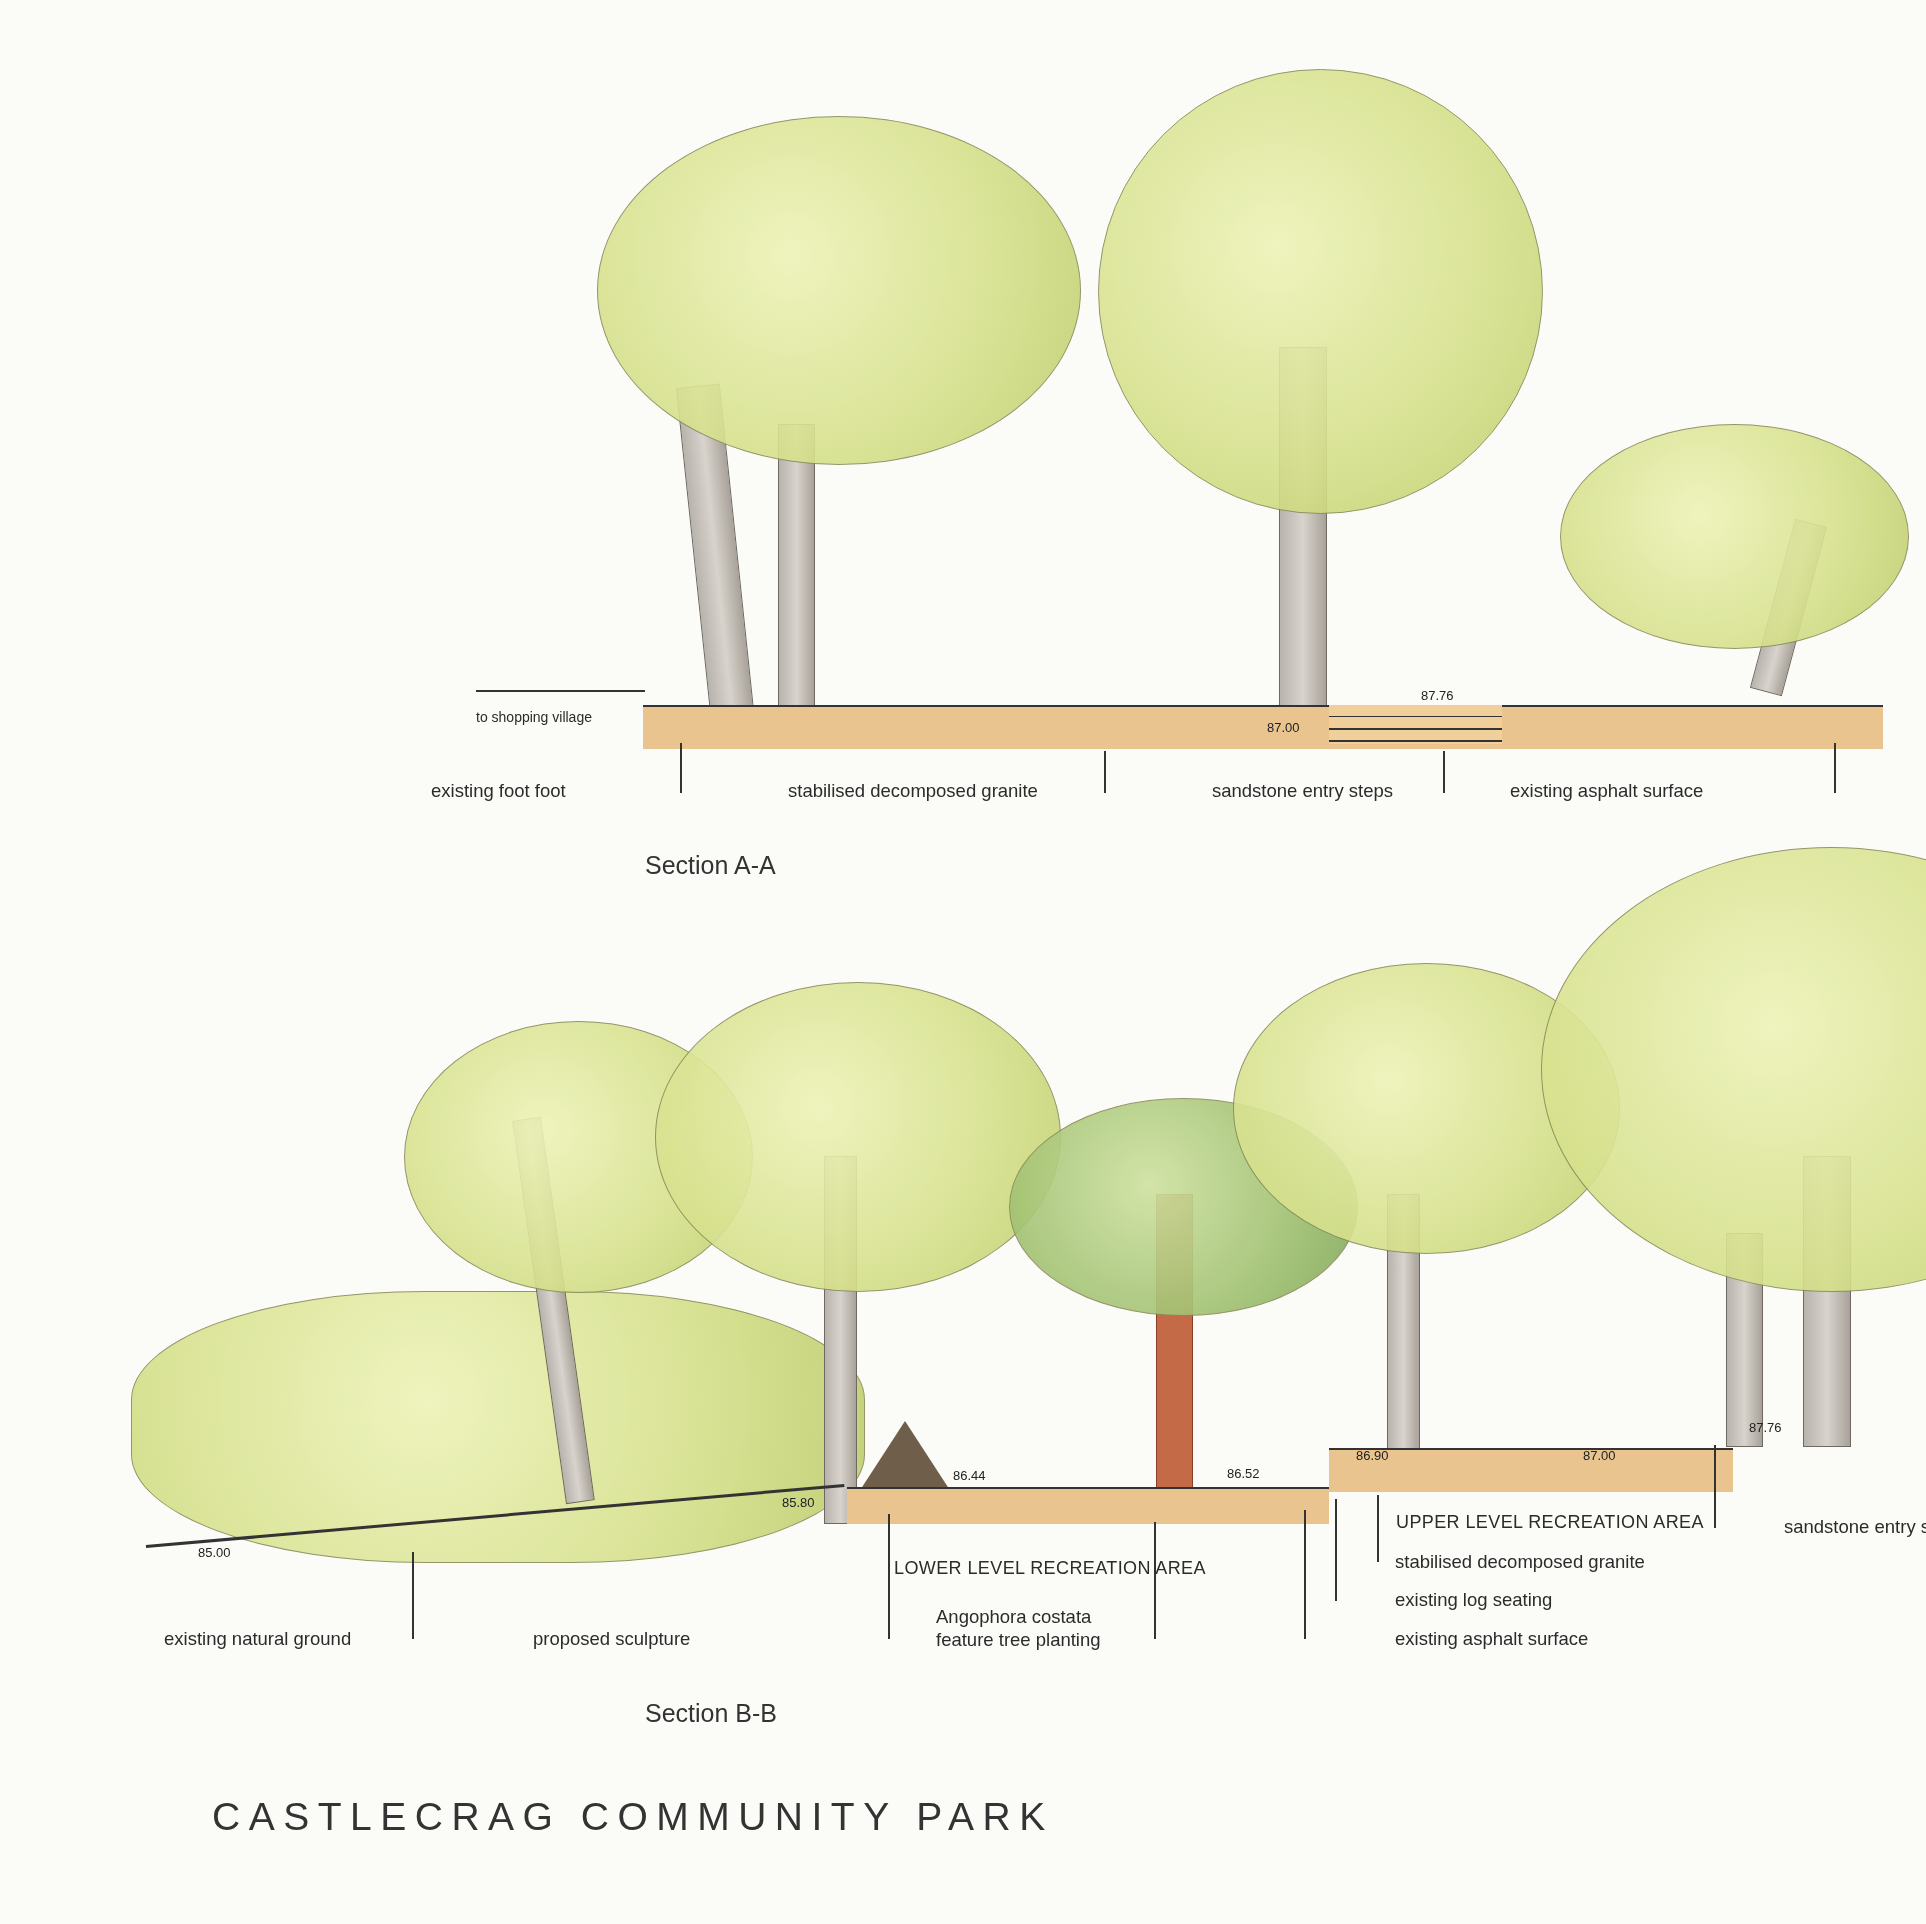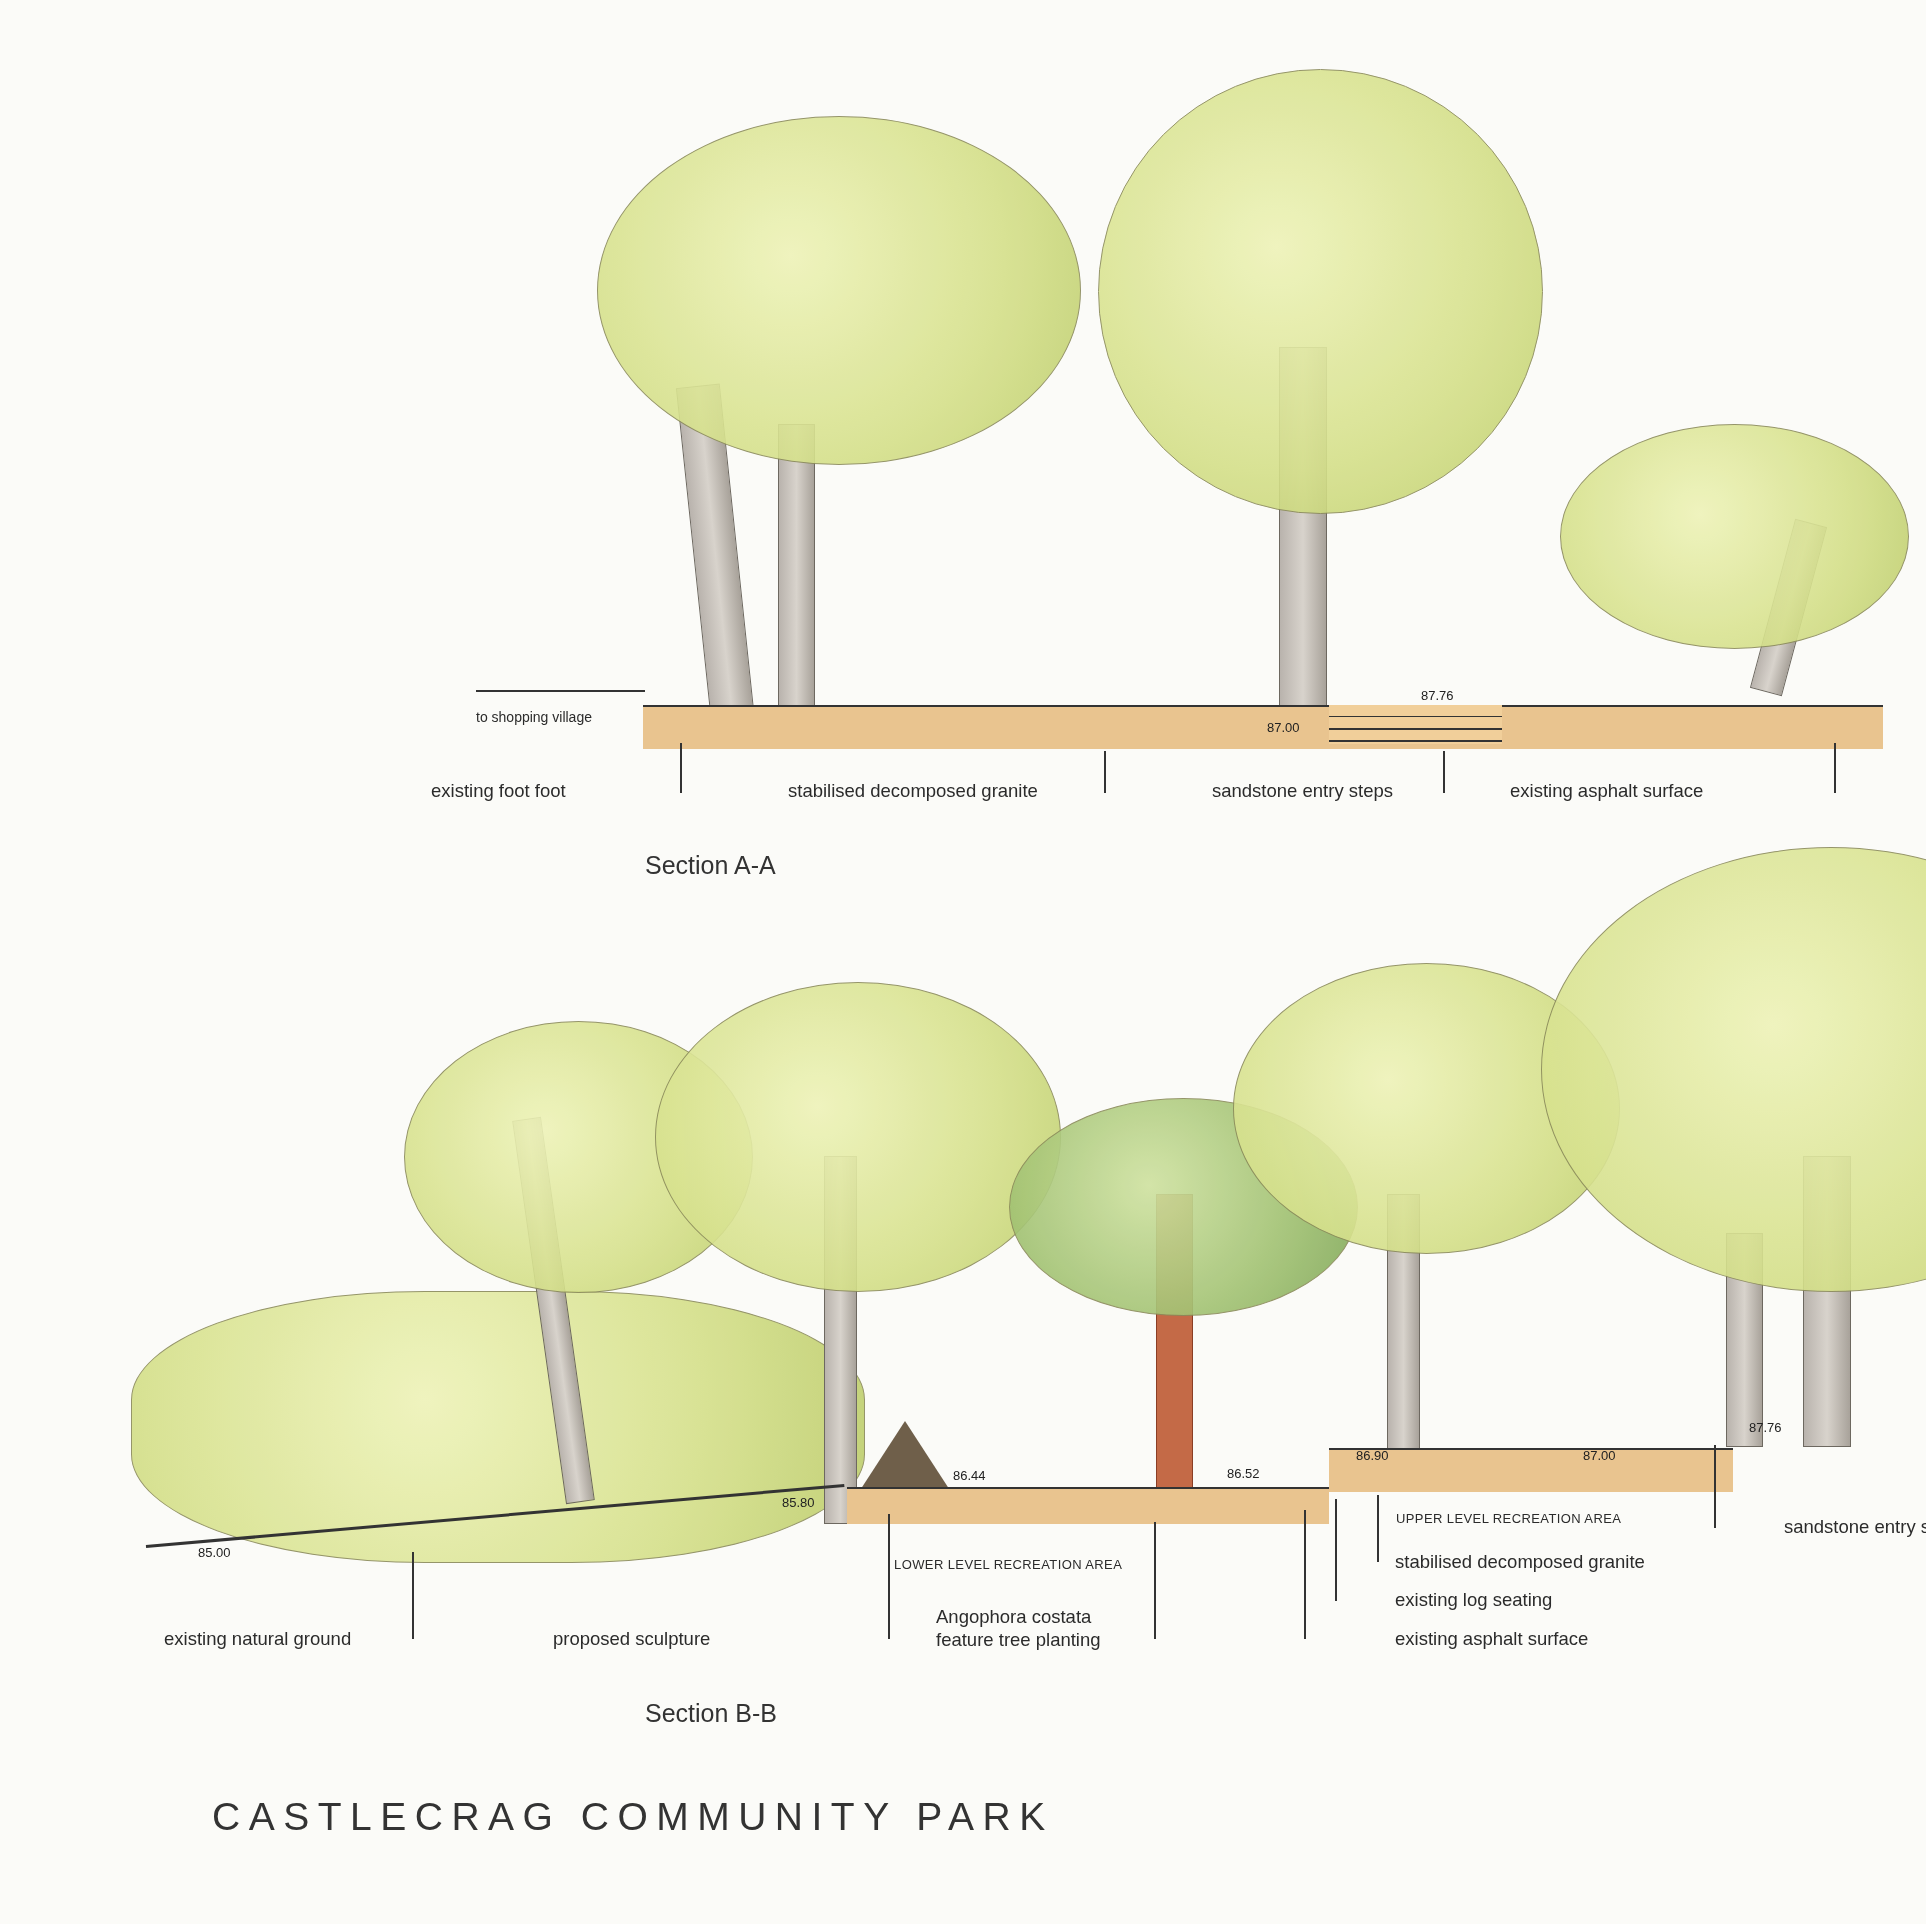--- a/index.html
+++ b/index.html
@@ -1,20 +1,20 @@
 <!DOCTYPE html>
 <html style="font-size:6.2px"><head>
 <meta charset="utf-8">
 <style>
   html,body{margin:0;padding:0;background:#fbfbf8;}
   body{width:2821px;height:1924px;position:relative;overflow:hidden;font-family:"Liberation Sans","DejaVu Sans",sans-serif;color:#2a2a2a;}
   .abs{position:absolute;}
   .lbl{position:absolute;font-size:18.5px;line-height:1.15;color:#2b2b2b;white-space:nowrap;}
   .lbl.small{font-size:14px;}
-  .lbl.cap{font-size:13px;letter-spacing:0.4px;}
+  .lbl.cap{font-size:18px;letter-spacing:0.4px;}
   .elev{position:absolute;font-size:13px;color:#222;}
   .sec-title{position:absolute;font-size:25px;color:#333;}
   .main-title{position:absolute;left:212px;top:1795px;font-size:39px;letter-spacing:8.5px;color:#333;}
   .canopy{position:absolute;border-radius:50%;background:radial-gradient(circle at 40% 40%,#eef3b8,#d5e08a 60%,#bccc6a);opacity:.9;border:1.2px solid #8a8a5a;}
   .trunk{position:absolute;background:linear-gradient(90deg,#b9b3ad,#d8d3cc,#a8a29a);border:0.8px solid #6d6860;}
   .ground{position:absolute;background:#e9c48f;border-top:2.3px solid #333;}
   .leader{position:absolute;background:#333;}
 </style>
 </head>
 <body>
@@ -71,21 +71,21 @@
 <div class="elev" style="left:953px;top:1468px">86.44</div>
 <div class="elev" style="left:1227px;top:1466px">86.52</div>
 <div class="elev" style="left:1356px;top:1448px">86.90</div>
 <div class="elev" style="left:1583px;top:1448px">87.00</div>
 <div class="elev" style="left:1749px;top:1420px">87.76</div>
 
 <div class="lbl cap" style="left:894px;top:1558px">LOWER LEVEL RECREATION AREA</div>
 <div class="lbl cap" style="left:1396px;top:1512px">UPPER LEVEL RECREATION AREA</div>
 
 <div class="lbl" style="left:164px;top:1628px">existing natural ground</div>
-<div class="lbl" style="left:553px;top:1628px">proposed sculpture</div>
+<div class="lbl" style="left:533px;top:1628px">proposed sculpture</div>
 <div class="lbl" style="left:936px;top:1606px">Angophora costata</div>
 <div class="lbl" style="left:936px;top:1629px">feature tree planting</div>
 <div class="lbl" style="left:1395px;top:1551px">stabilised decomposed granite</div>
 <div class="lbl" style="left:1395px;top:1589px">existing log seating</div>
 <div class="lbl" style="left:1395px;top:1628px">existing asphalt surface</div>
 <div class="lbl" style="left:1784px;top:1516px">sandstone entry steps</div>
 
 <div class="leader" style="left:412px;top:1552px;width:2.3px;height:87px"></div>
 <div class="leader" style="left:888px;top:1514px;width:2.3px;height:125px"></div>
 <div class="leader" style="left:1154px;top:1522px;width:2.3px;height:117px"></div>

